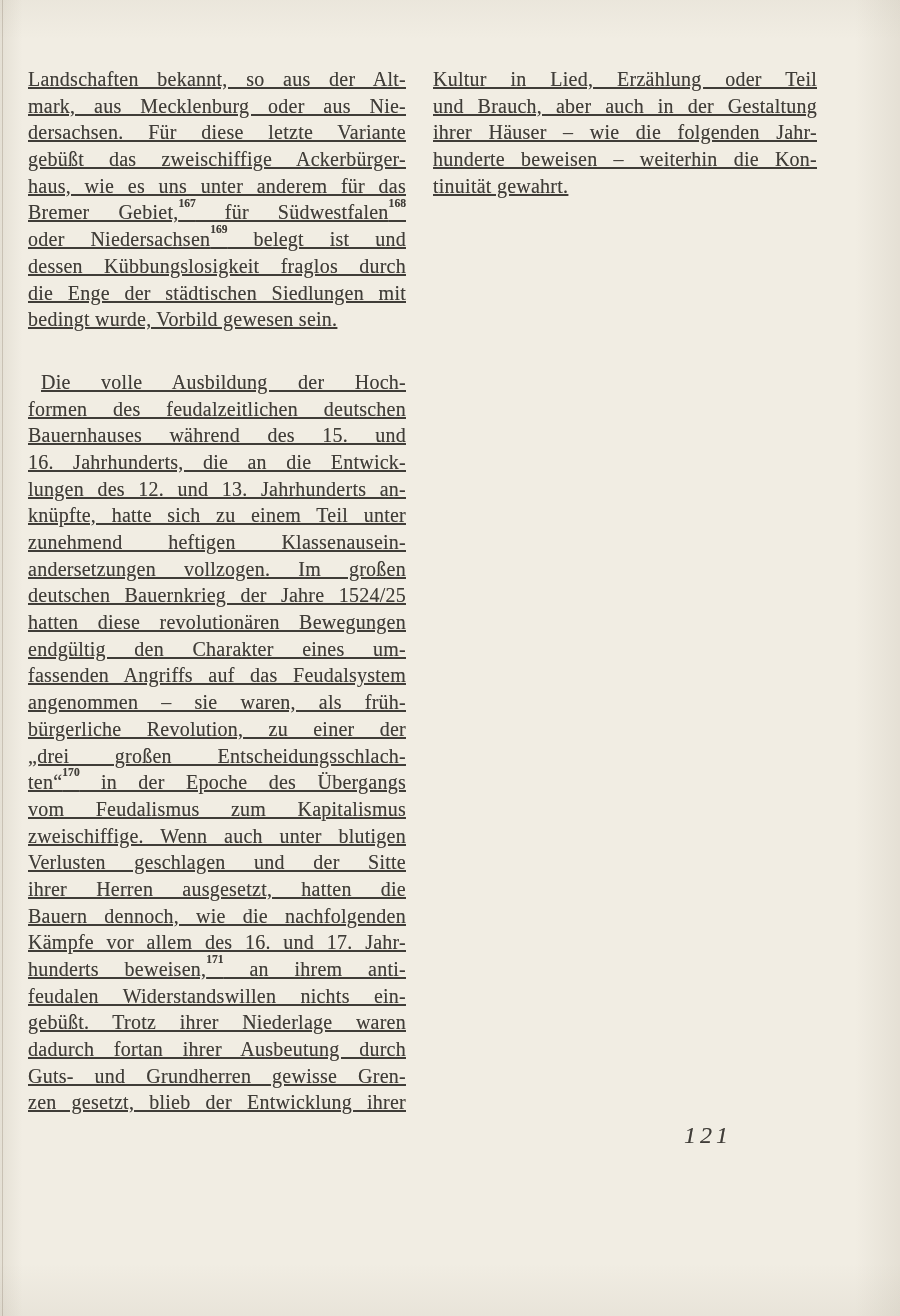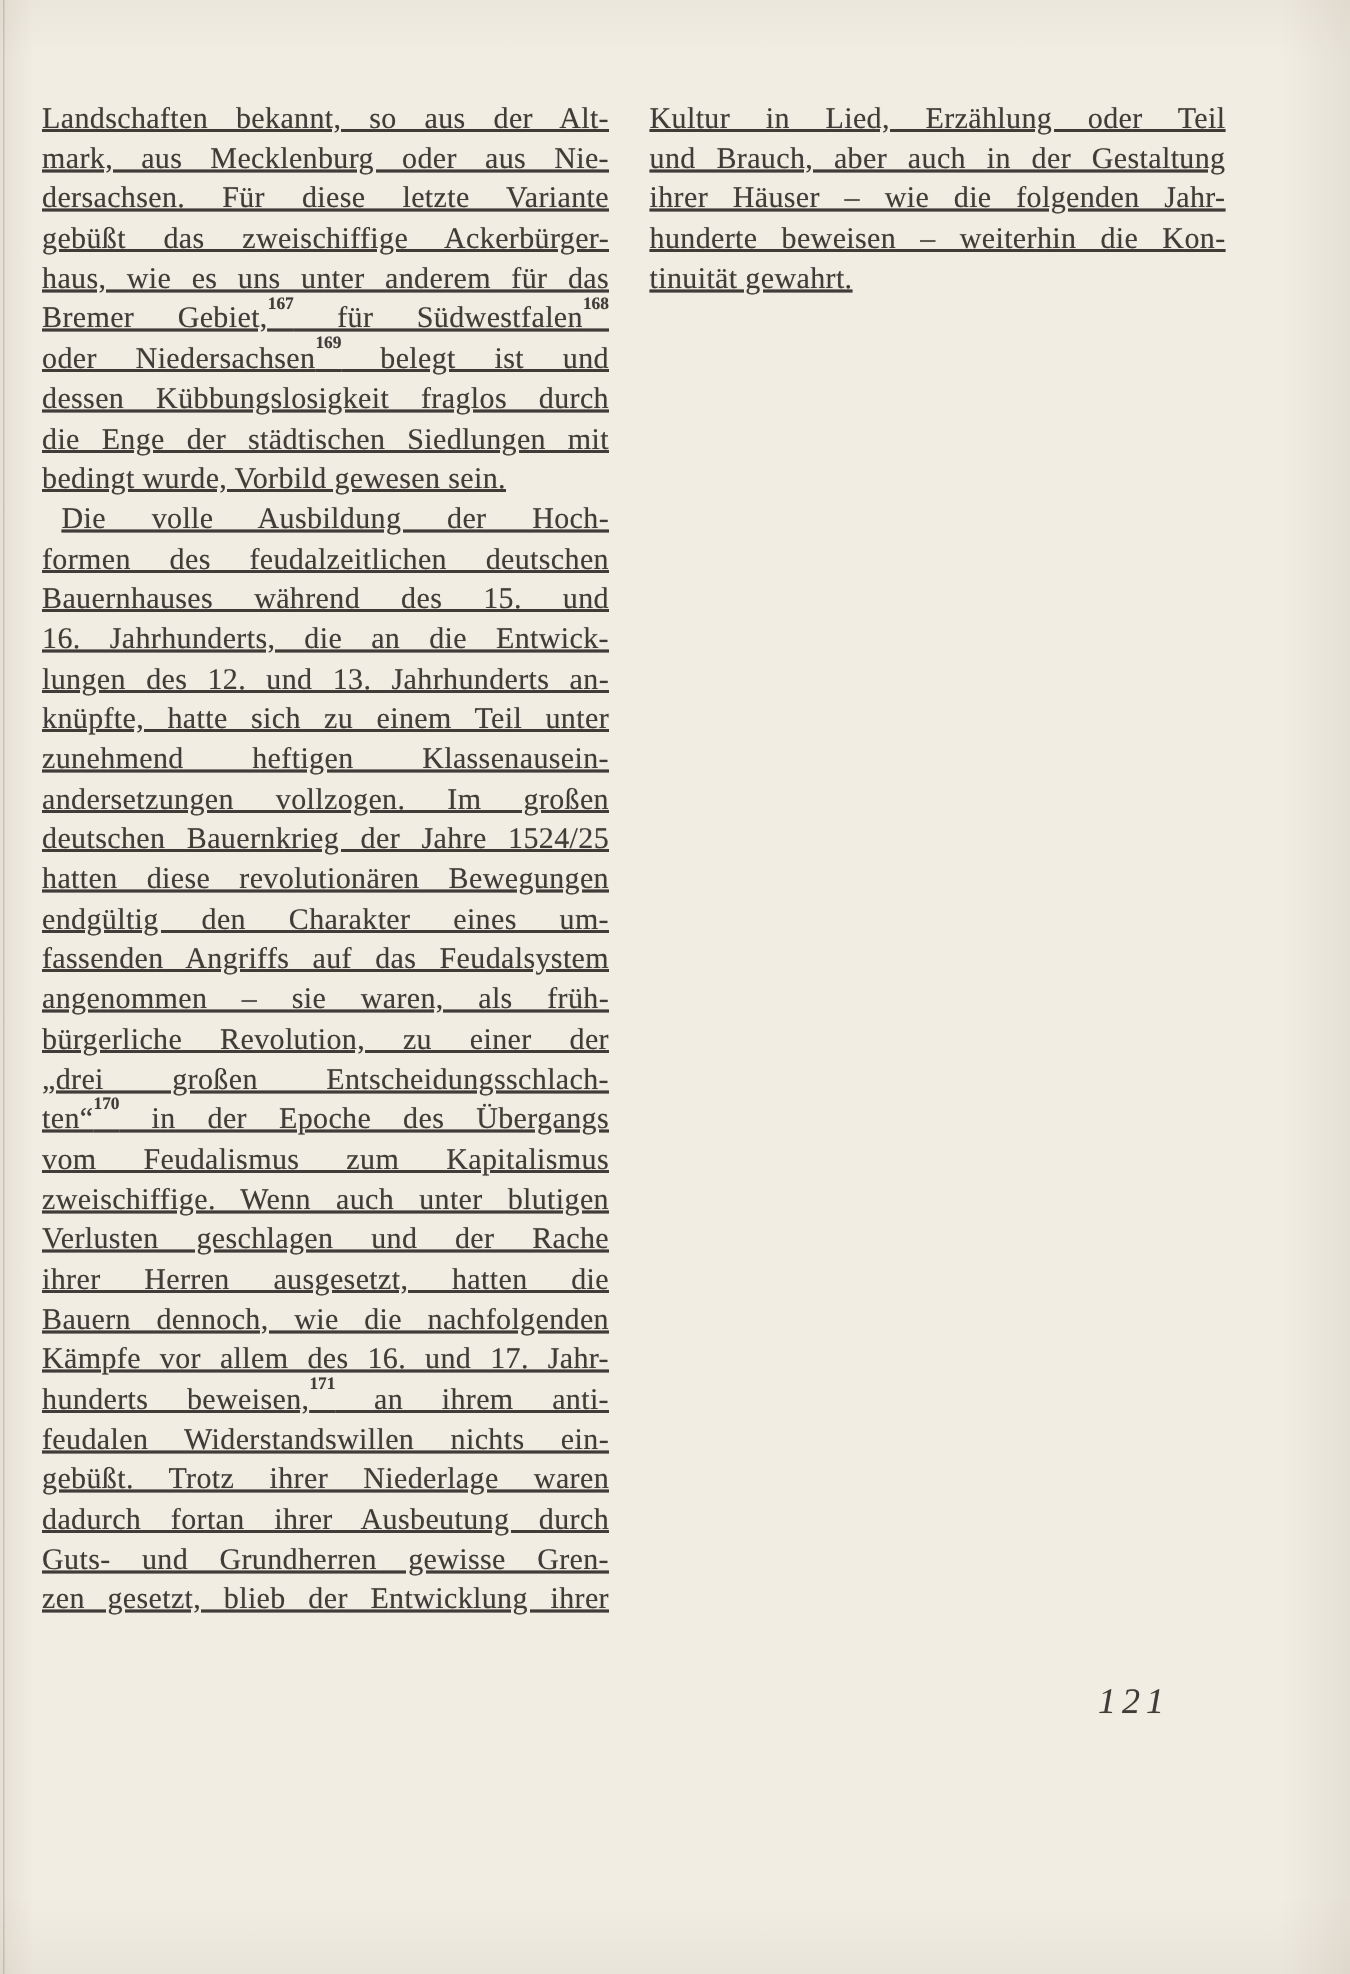--- a/index.html
+++ b/index.html
@@ -32,32 +32,32 @@
     height: 26.7px;
     line-height: 26.7px;
     font-size: 20px;
     letter-spacing: 0.25px;
     text-align: justify;
     text-align-last: justify;
     white-space: normal;
     text-shadow: 0 0 0.5px rgba(64,61,56,0.45);
   }
   .line.para-end { text-align-last: left; }
-  .line.indent   { text-indent: 13px; }
+  .line.indent   { text-indent: 13px; margin-top: 36px; }
   .line sup {
     font-size: 0.58em;
     font-weight: 700;
     line-height: 0;
     position: relative;
     top: -0.45em;
     letter-spacing: 0;
   }
   .page-number {
     position: absolute;
-    left: 732px;
+    left: 684px;
     top: 1122px;
     font-size: 24px;
     font-style: italic;
     letter-spacing: 4px;
     color: var(--ink, #403d38);
     text-shadow: 0 0 0.5px rgba(64,61,56,0.45);
   }
 </style>
 </head>
 <body style="--paper: #f1ede3; --ink: #403d38;">
@@ -86,21 +86,21 @@
     <div class="line">deutschen Bauernkrieg der Jahre 1524/25</div>
     <div class="line">hatten diese revolutionären Bewegungen</div>
     <div class="line">endgültig den Charakter eines um-</div>
     <div class="line">fassenden Angriffs auf das Feudalsystem</div>
     <div class="line">angenommen – sie waren, als früh-</div>
     <div class="line">bürgerliche Revolution, zu einer der</div>
     <div class="line">„drei großen Entscheidungsschlach-</div>
     <div class="line">ten“<sup>170</sup> in der Epoche des Übergangs</div>
     <div class="line">vom Feudalismus zum Kapitalismus</div>
     <div class="line">zweischiffige. Wenn auch unter blutigen</div>
-    <div class="line">Verlusten geschlagen und der Rache</div>
+    <div class="line">Verlusten geschlagen und der Sitte</div>
     <div class="line">ihrer Herren ausgesetzt, hatten die</div>
     <div class="line">Bauern dennoch, wie die nachfolgenden</div>
     <div class="line">Kämpfe vor allem des 16. und 17. Jahr-</div>
     <div class="line">hunderts beweisen,<sup>171</sup> an ihrem anti-</div>
     <div class="line">feudalen Widerstandswillen nichts ein-</div>
     <div class="line">gebüßt. Trotz ihrer Niederlage waren</div>
     <div class="line">dadurch fortan ihrer Ausbeutung durch</div>
     <div class="line">Guts- und Grundherren gewisse Gren-</div>
     <div class="line">zen gesetzt, blieb der Entwicklung ihrer</div>
   </div>

